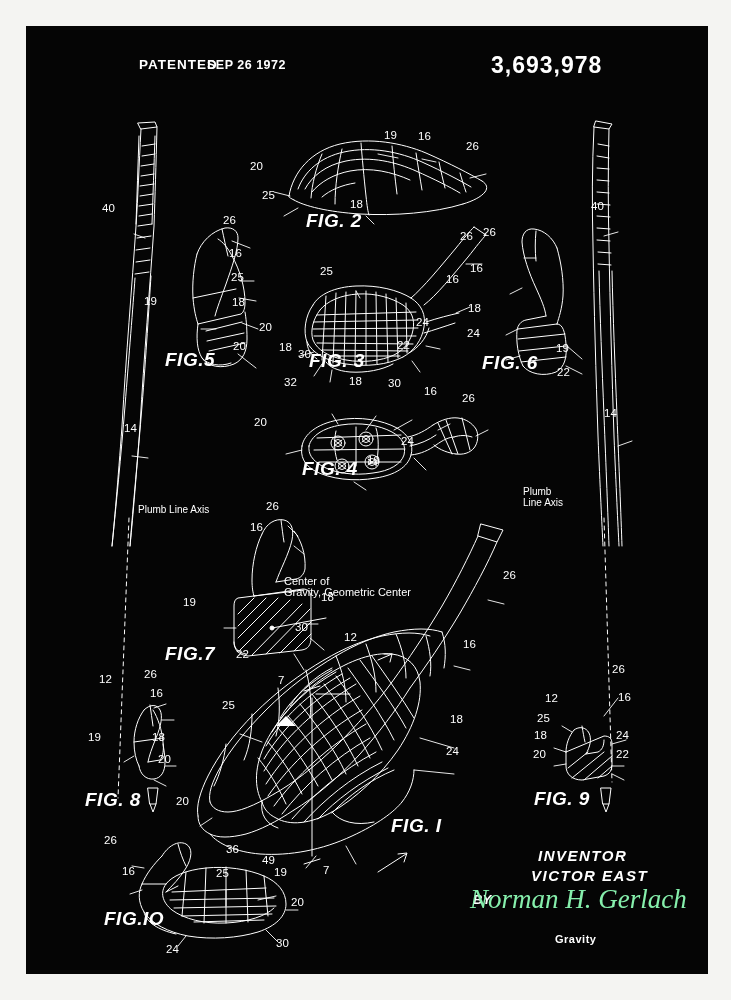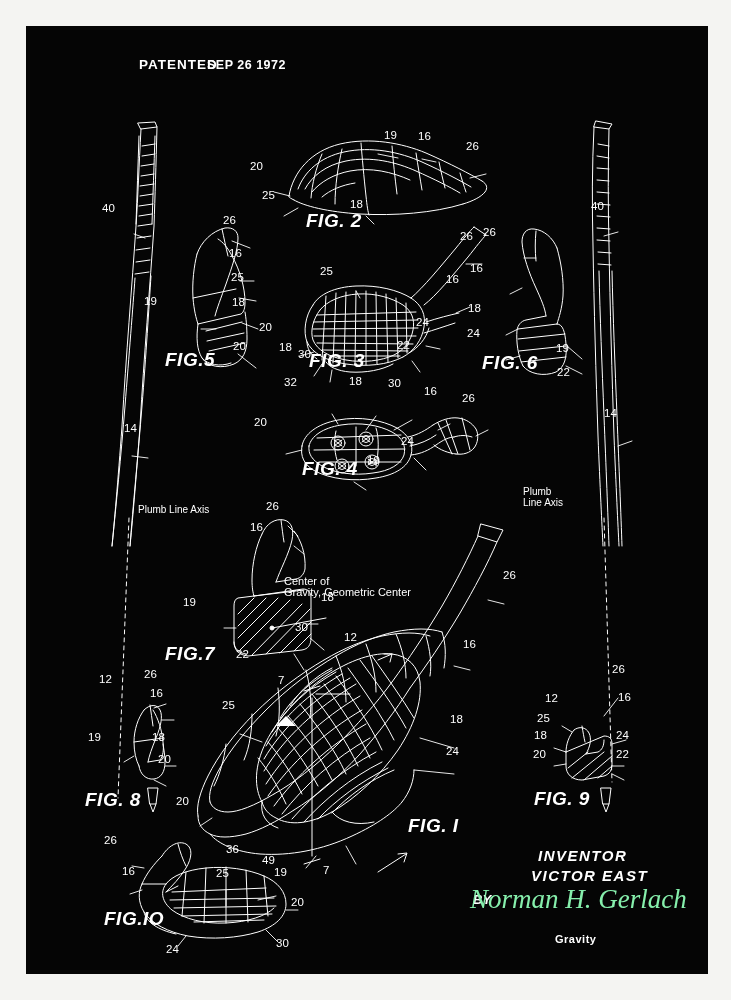--- a/index.html
+++ b/index.html
@@ -18,20 +18,21 @@
   svg{position:absolute;left:0;top:0;overflow:visible;}
 </style>
 </head>
 <body>
 
 <div class="frame">
   <div class="sheet">
 
     <span class="hdr" style="left:113px;top:31px;font-size:13.5px;letter-spacing:1px;">PATENTED</span>
     <span class="hdr" style="left:181px;top:32px;font-size:12.5px;letter-spacing:.5px;">SEP 26 1972</span>
+    <span class="patno" style="left:465px;top:26px;">3,693,978</span>
 
     <svg width="679" height="948" viewBox="0 0 679 948">
       <g fill="none" stroke="#ffffff" stroke-width="1" stroke-linecap="round" stroke-linejoin="round">
 
         <g>
           <path d="M112 97 L129 96 L131 101 L115 103 Z"></path>
           <path d="M115 103 C113 140 112 170 110 200 C106 260 100 330 96 400 C92 455 88 500 86 520"></path>
           <path d="M131 101 C130 140 129 170 128 200 C124 260 118 330 114 400 C110 455 106 500 104 520"></path>
           <path d="M113 110 C112 140 111 170 110 198"></path>
           <path d="M129 110 C128 140 127 170 126 198"></path>
@@ -380,21 +381,21 @@
     <span class="num" style="left:437px;top:612px;">16</span>
     <span class="num" style="left:424px;top:687px;">18</span>
     <span class="num" style="left:420px;top:719px;">24</span>
     <span class="num" style="left:196px;top:673px;">25</span>
     <span class="num" style="left:150px;top:769px;">20</span>
     <span class="num" style="left:318px;top:605px;">12</span>
     <span class="num" style="left:252px;top:648px;">7</span>
     <span class="num" style="left:297px;top:838px;">7</span>
     <span class="num" style="left:200px;top:817px;">36</span>
     <span class="num" style="left:236px;top:828px;">49</span>
-    <span class="fig" style="left:382px;top:789px;">FIG. I</span>
+    <span class="fig" style="left:365px;top:789px;">FIG. I</span>
 
     <span class="num" style="left:73px;top:647px;">12</span>
     <span class="num" style="left:118px;top:642px;">26</span>
     <span class="num" style="left:124px;top:661px;">16</span>
     <span class="num" style="left:62px;top:705px;">19</span>
     <span class="num" style="left:126px;top:705px;">18</span>
     <span class="num" style="left:132px;top:727px;">20</span>
     <span class="fig" style="left:59px;top:763px;">FIG. 8</span>
 
     <span class="num" style="left:586px;top:637px;">26</span>

